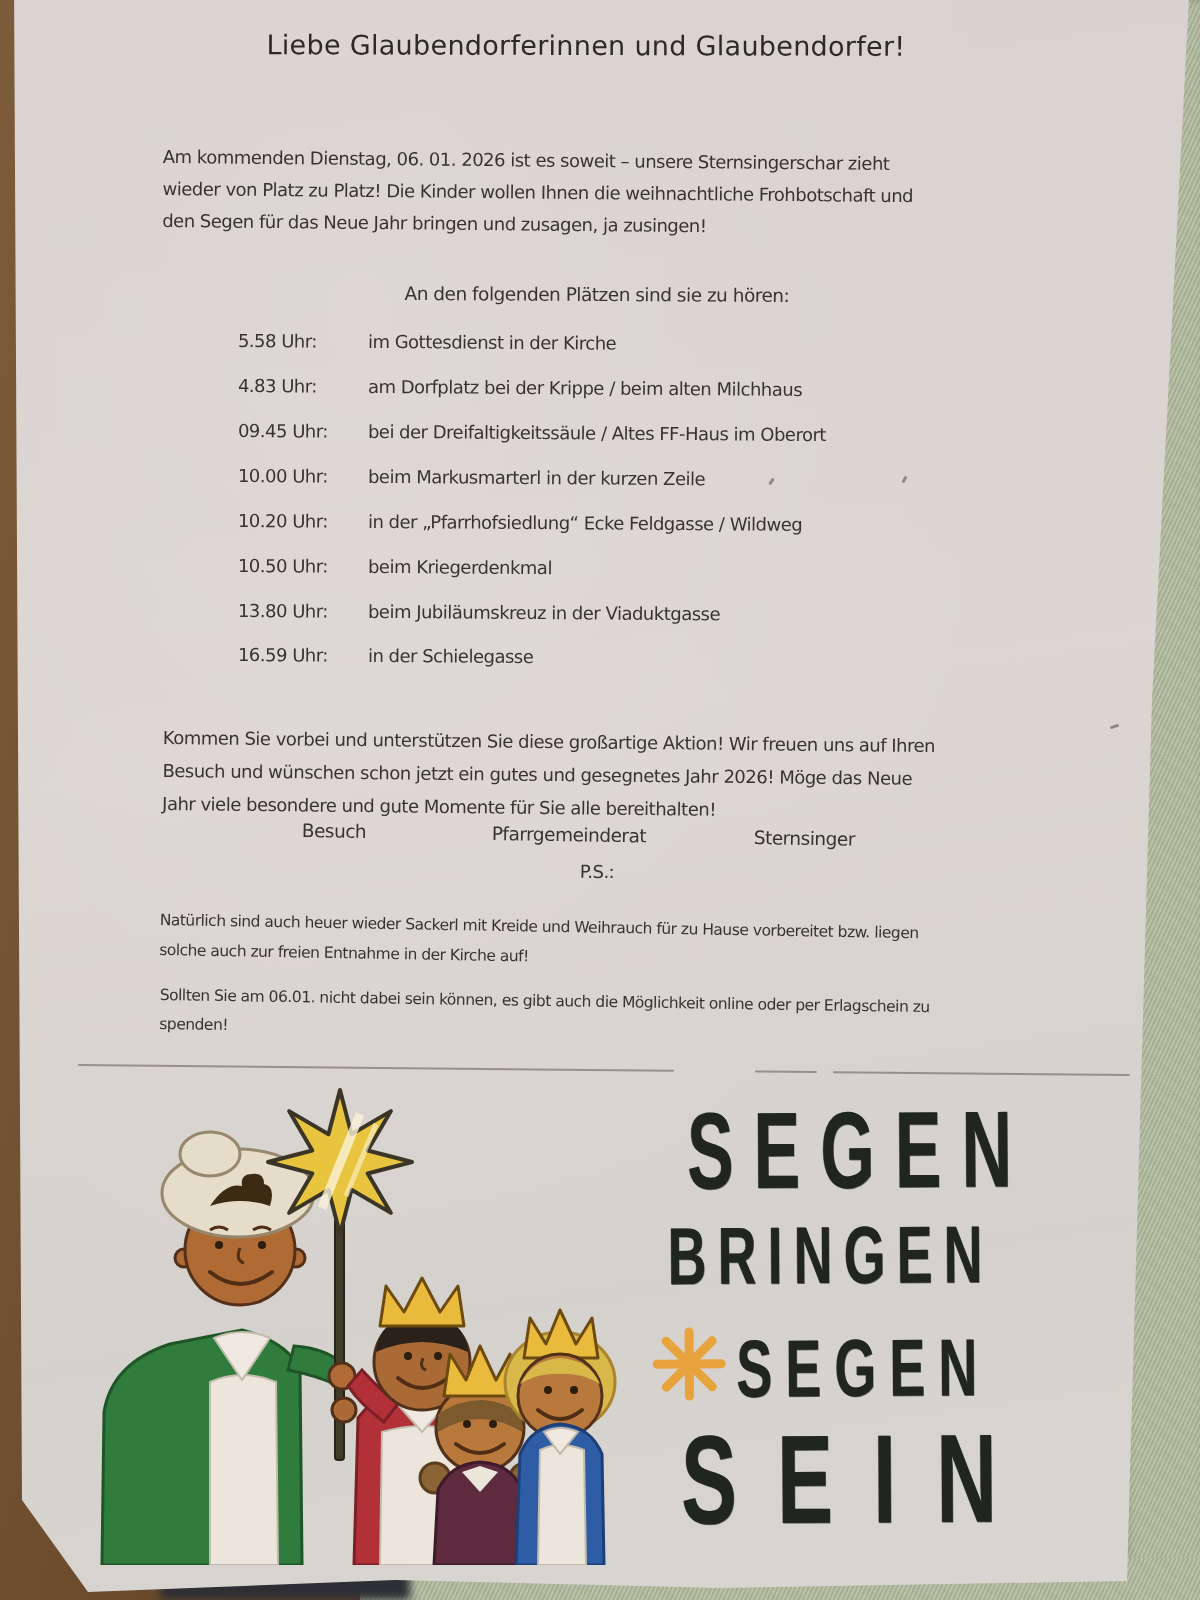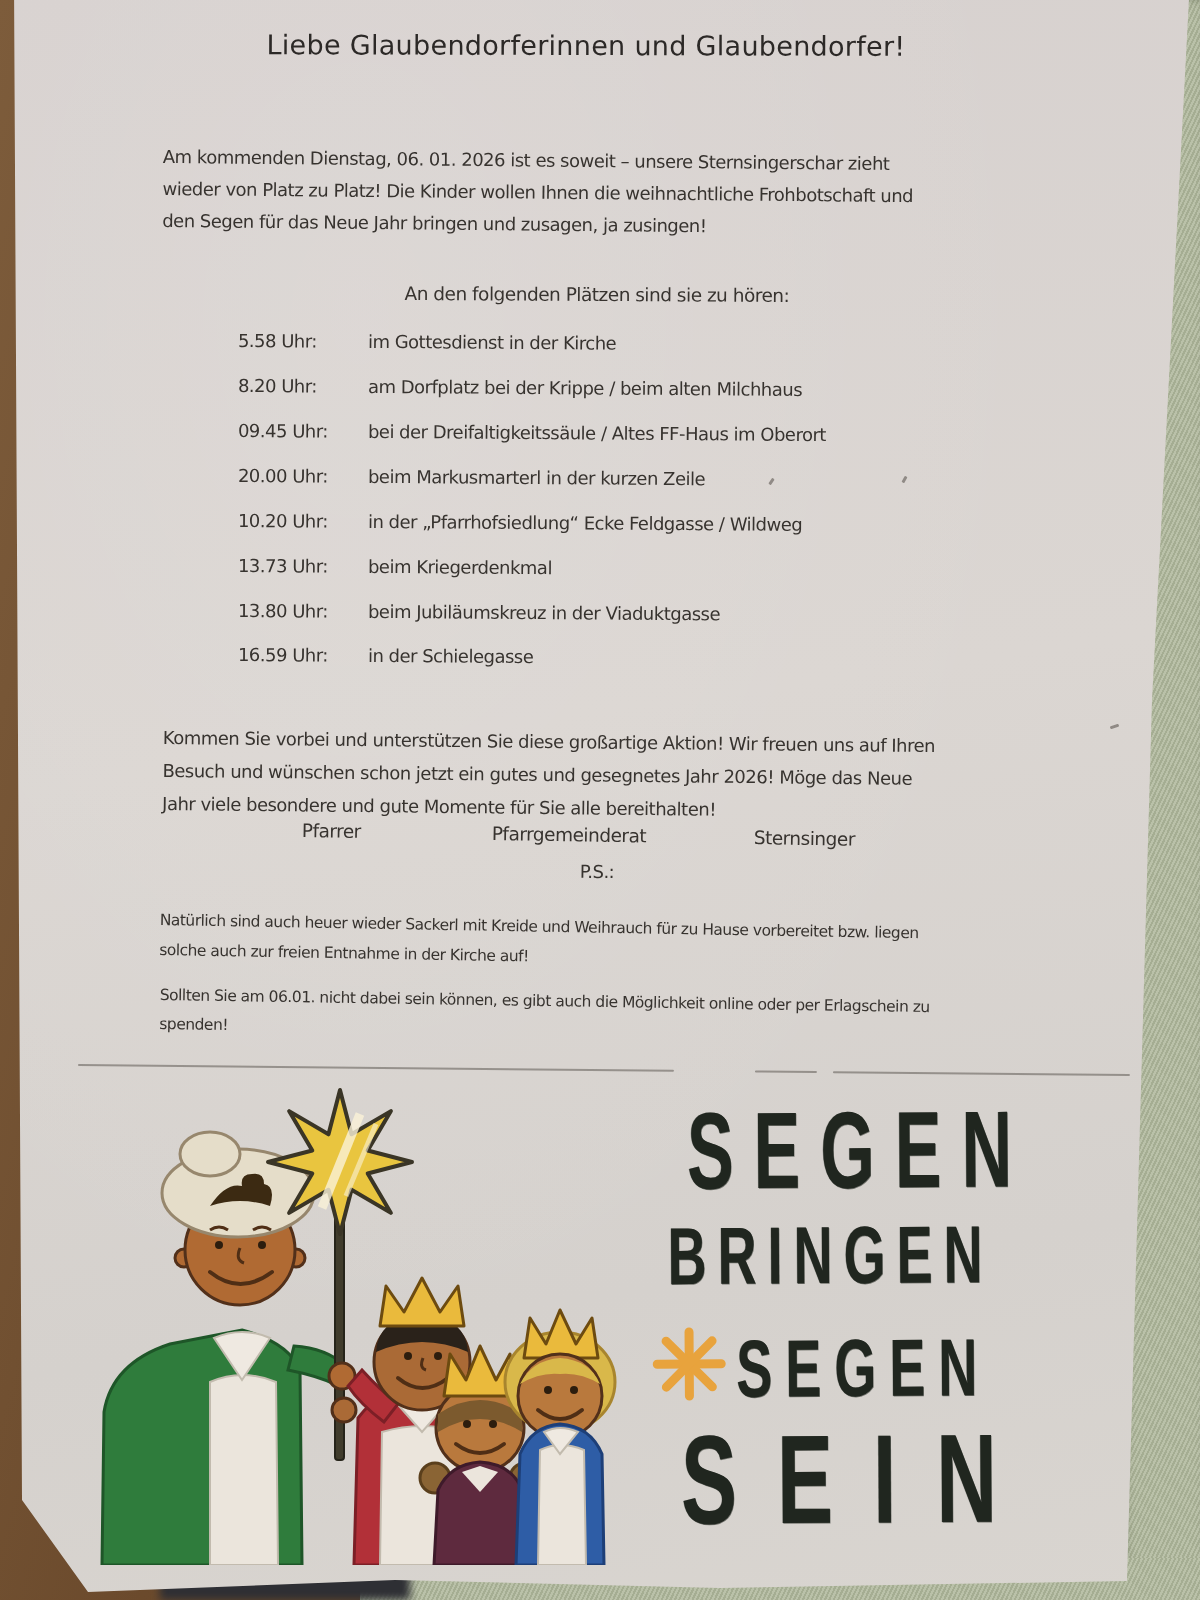--- a/index.html
+++ b/index.html
@@ -93,49 +93,49 @@
       <div class="line">wieder von Platz zu Platz! Die Kinder wollen Ihnen die weihnachtliche Frohbotschaft und</div>
       <div class="line">den Segen für das Neue Jahr bringen und zusagen, ja zusingen!</div>
     </div>
 
     <div class="txt t-heading">An den folgenden Plätzen sind sie zu hören:</div>
 
     <div class="sched-row" style="top:330px">
       <span class="sched-time">5.58 Uhr:</span><span>im Gottesdienst in der Kirche</span>
     </div>
     <div class="sched-row" style="top:375px">
-      <span class="sched-time">8.20 Uhr:</span><span>am Dorfplatz bei der Krippe / beim alten Milchhaus</span>
+      <span class="sched-time">4.83 Uhr:</span><span>am Dorfplatz bei der Krippe / beim alten Milchhaus</span>
     </div>
     <div class="sched-row" style="top:420px">
       <span class="sched-time">09.45 Uhr:</span><span>bei der Dreifaltigkeitssäule / Altes FF-Haus im Oberort</span>
     </div>
     <div class="sched-row" style="top:465px">
-      <span class="sched-time">20.00 Uhr:</span><span>beim Markusmarterl in der kurzen Zeile</span>
+      <span class="sched-time">10.00 Uhr:</span><span>beim Markusmarterl in der kurzen Zeile</span>
     </div>
     <div class="sched-row" style="top:510px">
       <span class="sched-time">10.20 Uhr:</span><span>in der „Pfarrhofsiedlung“ Ecke Feldgasse / Wildweg</span>
     </div>
     <div class="sched-row" style="top:555px">
-      <span class="sched-time">13.73 Uhr:</span><span>beim Kriegerdenkmal</span>
+      <span class="sched-time">10.50 Uhr:</span><span>beim Kriegerdenkmal</span>
     </div>
     <div class="sched-row" style="top:600px">
       <span class="sched-time">13.80 Uhr:</span><span>beim Jubiläumskreuz in der Viaduktgasse</span>
     </div>
     <div class="sched-row" style="top:644px">
       <span class="sched-time">16.59 Uhr:</span><span>in der Schielegasse</span>
     </div>
 
     <div class="txt t-closing">
       <div class="line">Kommen Sie vorbei und unterstützen Sie diese großartige Aktion! Wir freuen uns auf Ihren</div>
       <div class="line">Besuch und wünschen schon jetzt ein gutes und gesegnetes Jahr 2026! Möge das Neue</div>
       <div class="line">Jahr viele besondere und gute Momente für Sie alle bereithalten!</div>
     </div>
 
     <div class="txt sigs">
-      <span class="sig sig-1">Pfarrer</span>
+      <span class="sig sig-1">Besuch</span>
       <span class="sig sig-2">Pfarrgemeinderat</span>
       <span class="sig sig-3">Sternsinger</span>
     </div>
 
     <div class="txt t-ps-label">P.S.:</div>
 
     <div class="txt t-ps1">
       <div class="line">Natürlich sind auch heuer wieder Sackerl mit Kreide und Weihrauch für zu Hause vorbereitet bzw. liegen</div>
       <div class="line">solche auch zur freien Entnahme in der Kirche auf!</div>
     </div>

